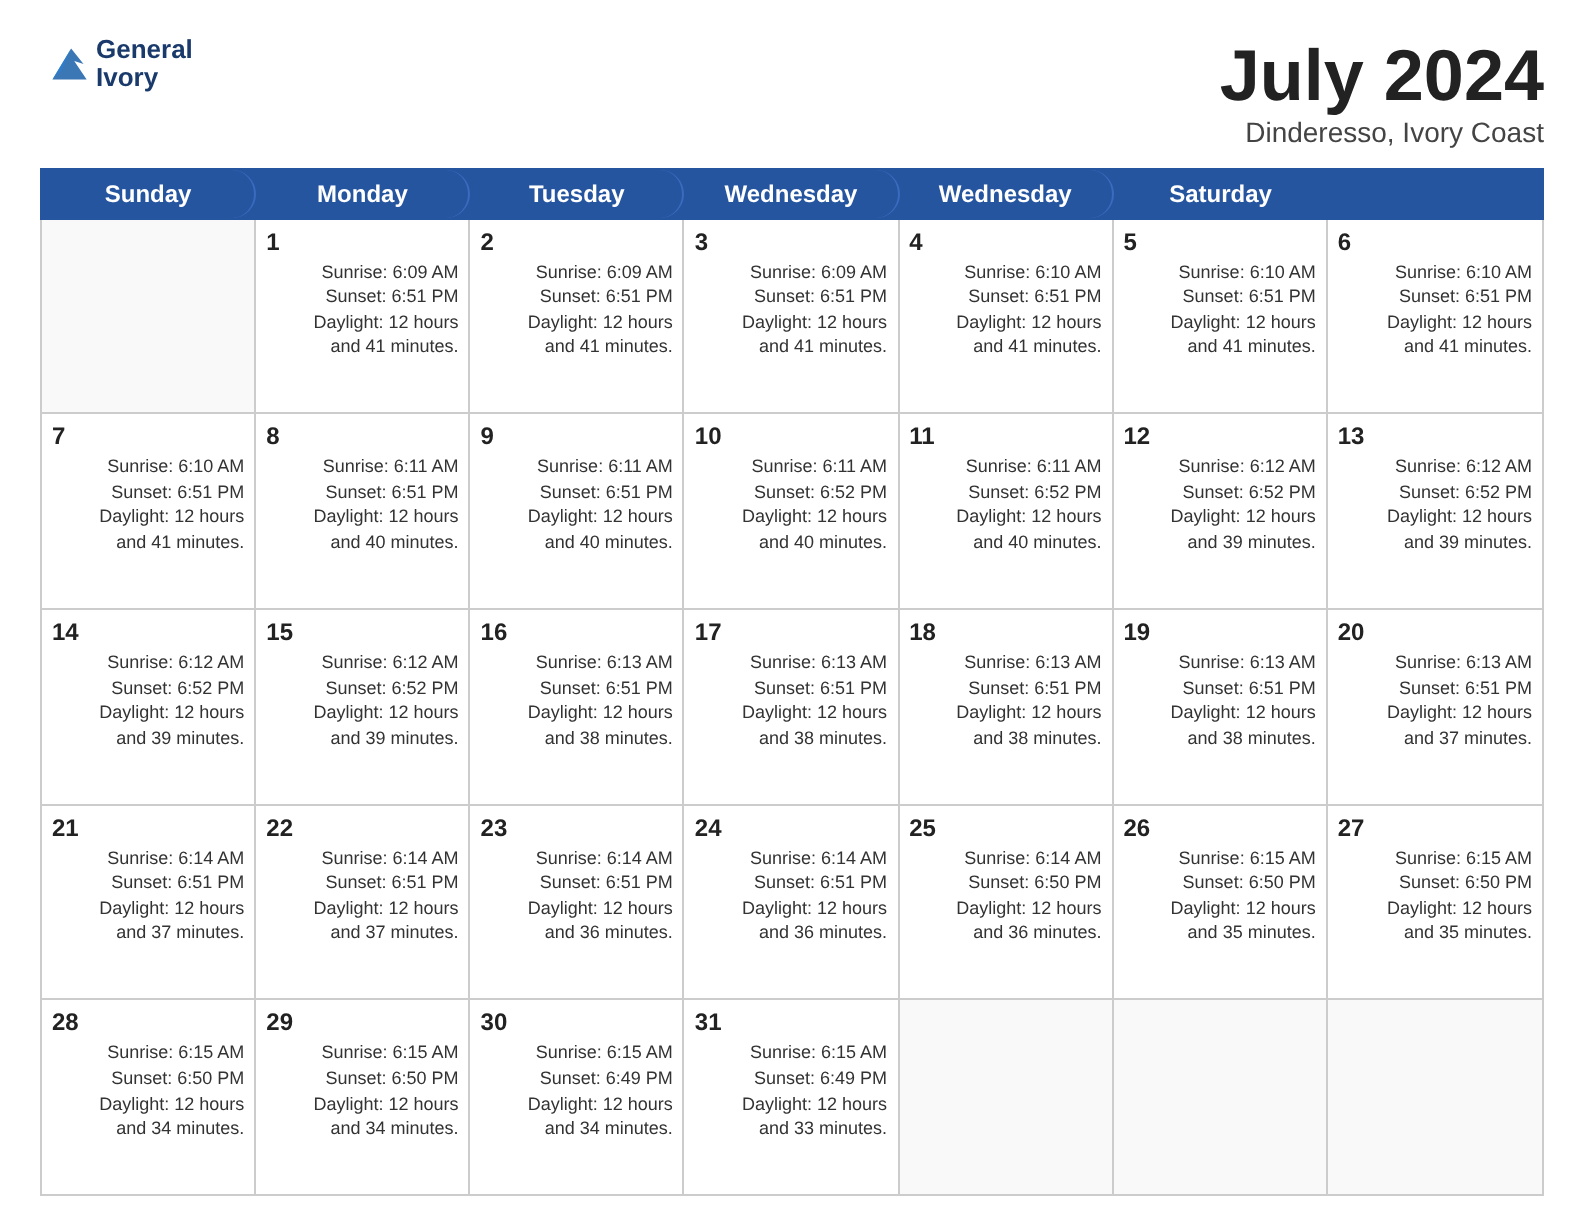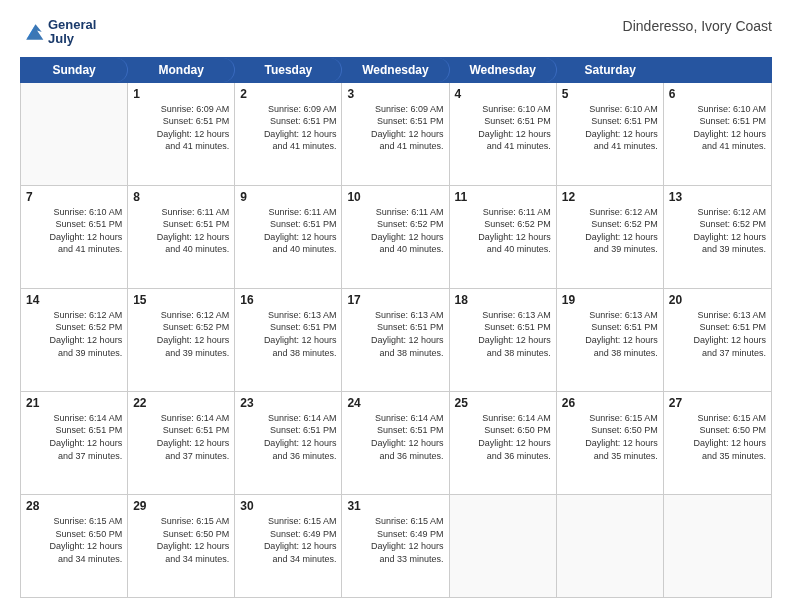--- a/index.html
+++ b/index.html
@@ -122,24 +122,25 @@
   <div class="header">
     <div class="logo-wrapper">
       <svg class="logo-icon" viewBox="0 0 36 36">
         <rect x="0" y="0" width="36" height="36" fill="white"></rect>
 
         <polygon points="8,28 20,8 28,18 22,16 30,28" fill="#1a5fa8" opacity="0.85"></polygon>
         <polygon points="8,28 20,8 14,22" fill="#2a7fd4" opacity="0.7"></polygon>
       </svg>
       <div class="logo-text">
         <span>General</span>
-        <span>July</span>
+        <span>Ivory</span>
       </div>
     </div>
     <div class="title-block">
+      <div class="month-title">July 2024</div>
       <div class="location">Dinderesso, Ivory Coast</div>
     </div>
   </div>
 
   <div class="calendar">
     <div class="cal-header">
 
     <div class="cal-header-cell">Sunday</div>
         <div class="cal-header-cell">Monday</div>
         <div class="cal-header-cell">Tuesday</div>

